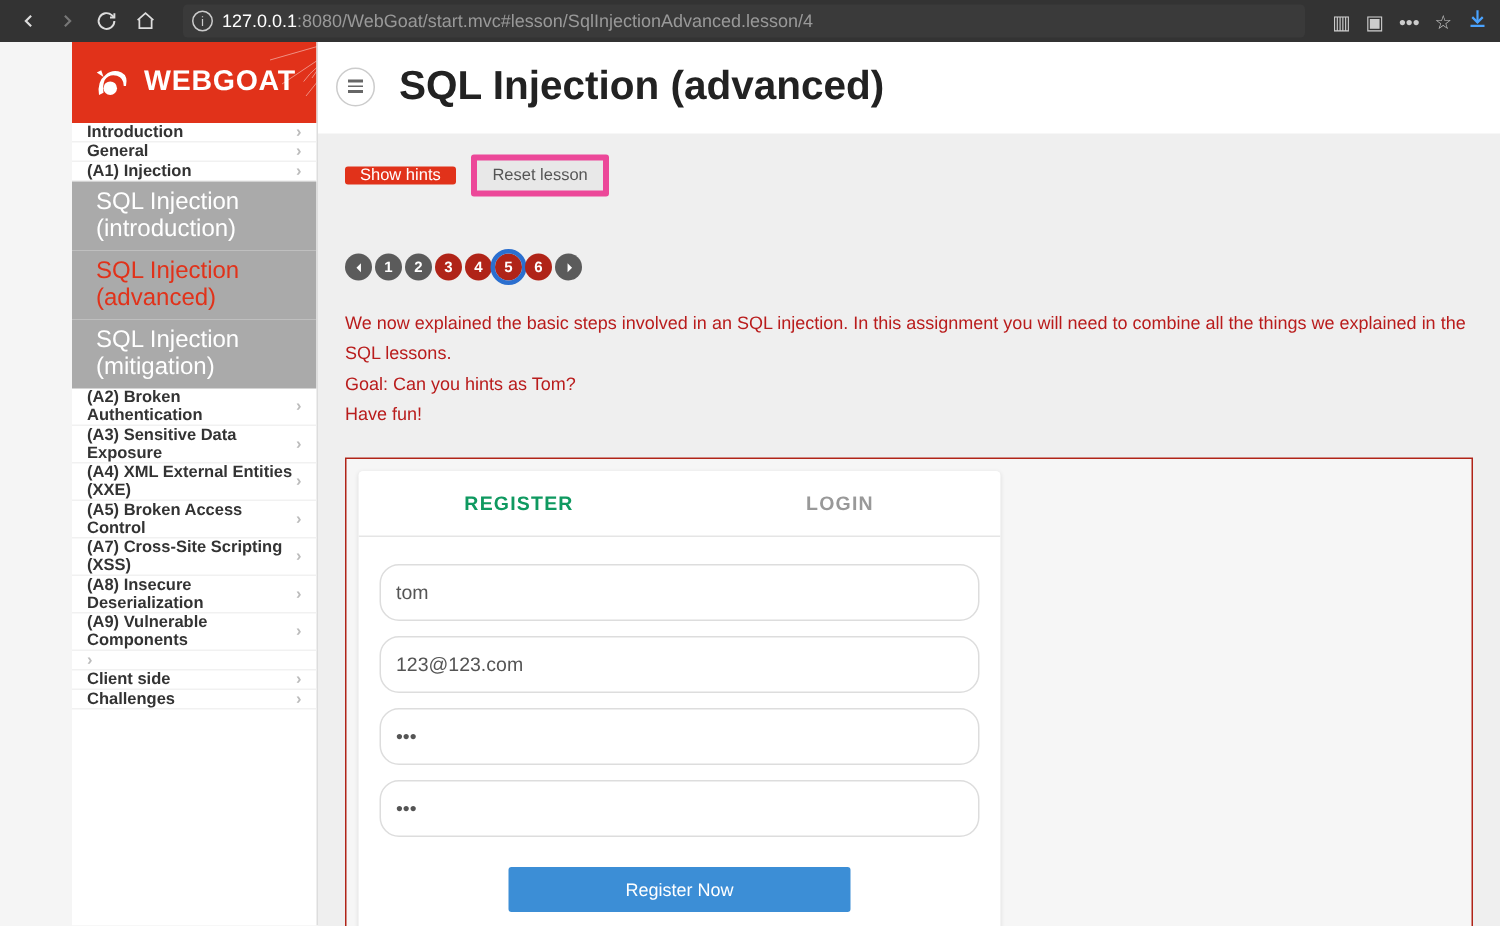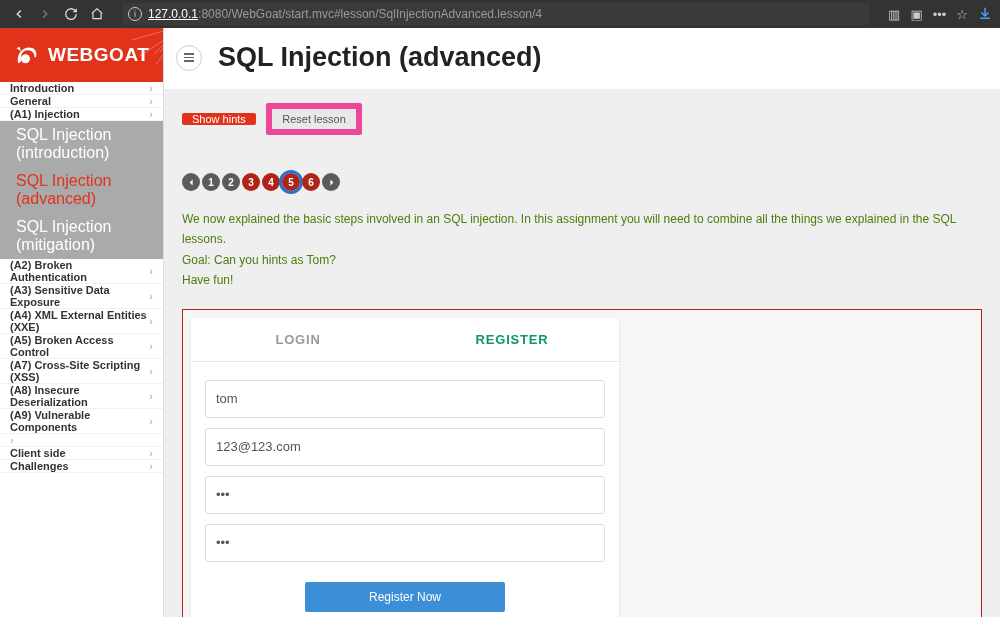--- a/index.html
+++ b/index.html
@@ -4,64 +4,64 @@
 <style>
 * { margin: 0; padding: 0; box-sizing: border-box; font-family: -apple-system, BlinkMacSystemFont, "Segoe UI", Arial, sans-serif; }
 body { width: 1000px; height: 617px; overflow: hidden; background: #f5f5f5; }
 
 
 .browser-bar { height: 28px; background: #333; display: flex; align-items: center; padding: 0 8px; color: #ccc; font-size: 12px; }
 .nav-btn { width: 22px; height: 22px; display: inline-flex; align-items: center; justify-content: center; color: #ddd; margin-right: 4px; cursor: pointer; }
 .nav-btn.disabled { color: #777; }
 .url-wrap { flex: 1; display: flex; align-items: center; margin: 0 10px; background: #3a3a3a; border-radius: 3px; height: 22px; padding: 0 6px; }
 .url-info { width: 14px; height: 14px; border: 1px solid #ccc; border-radius: 50%; display: inline-flex; align-items: center; justify-content: center; font-size: 9px; margin-right: 6px; }
-.url-host { color: #fff; text-decoration: underline; }
+.url-host { color: #fff; }
 .url-path { color: #999; }
 .rb-icons { display: flex; align-items: center; gap: 10px; margin-left: 8px; }
 .rb-icons span { color: #ccc; font-size: 13px; }
 .dl-icon { color: #4aa3ff; font-size: 15px; margin-left: 10px; }
 
 
 .app { display: flex; height: calc(100% - 28px); }
-.sidebar { width: 164px; background: #fff; border-right: 1px solid #ddd; overflow: hidden; }
+.sidebar { width: 164px; background: #fff; border-right: 1px solid #ddd; overflow: hidden; margin-left: 48px; }
 .logo-box { background: #e1321a; color: #fff; font-weight: 700; font-size: 19px; letter-spacing: 0.5px; padding: 14px 10px 14px 12px; position: relative; display: flex; align-items: center; }
 .goat { width: 30px; height: 26px; margin-right: 6px; display: inline-block; }
 .whisk { position: absolute; top: -4px; right: -28px; width: 70px; height: 40px; opacity: 0.6; }
 .menu-item, .menu-sub { display: flex; align-items: center; justify-content: space-between; font-size: 11px; font-weight: 700; padding: 0 10px; color: #333; border-bottom: 1px solid #f1f1f1; cursor: pointer; }
 .menu-item .chev { color: #bbb; font-size: 11px; }
 .menu-sub { background: #aaa; color: #fff; font-weight: 400; font-size: 16px; padding: 5px 10px 5px 16px; justify-content: flex-start; border: none; }
 .menu-sub.active { color: #e1321a; font-weight: 400; }
 
 .main { flex: 1; background: #fff; overflow-y: auto; }
 .header { display: flex; align-items: center; padding: 14px 20px 10px 12px; }
 .hamburger { width: 26px; height: 26px; border-radius: 50%; border: 1px solid #ccc; display: flex; flex-direction: column; align-items: center; justify-content: center; gap: 2px; margin-right: 16px; cursor: pointer; }
 .hamburger span { width: 10px; height: 1.5px; background: #666; }
 .page-title { font-size: 27px; font-weight: 700; color: #222; }
 
 .content { background: #efefef; margin: 6px 0 0 0; padding: 14px 0 0 0; min-height: 530px; }
 .btn-row { padding: 0 18px; }
 .btn-hints { background: #e1321a; color: #fff; font-size: 11px; padding: 0 10px; border: none; border-radius: 2px; margin-right: 6px; cursor: pointer; }
-.btn-reset { background: #e8e8e8; color: #555; font-size: 11px; padding: 4px 10px; border: 6px solid #ec4899; border-radius: 2px; cursor: pointer; }
+.btn-reset { background: #e8e8e8; color: #555; font-size: 11px; padding: 4px 10px; border: 4px solid #ec4899; border-radius: 2px; cursor: pointer; }
 
 .steps { display: flex; align-items: center; gap: 2px; padding: 38px 18px 10px 18px; }
 .step-arrow { width: 18px; height: 18px; border-radius: 50%; background: #5b5b5b; color: #fff; display: inline-flex; align-items: center; justify-content: center; font-size: 10px; cursor: pointer; }
 .step { width: 18px; height: 18px; border-radius: 50%; background: #5b5b5b; color: #fff; display: inline-flex; align-items: center; justify-content: center; font-size: 10px; font-weight: 700; cursor: pointer; }
 .step.red { background: #b02418; }
 .step.blue { background: #b02418; outline: 3px solid #2b6fcf; }
 
-.desc { padding: 8px 18px; font-size: 12px; color: #4d7c0f; line-height: 1.7; }
+.desc { padding: 8px 18px; font-size: 12px; color: #b91c1c; line-height: 1.7; }
 
 .attack-box { margin: 10px 18px 0 18px; border: 1px solid #b02418; background: #f6f6f6; padding: 8px 8px 16px 8px; }
 .form-card { background: #fff; width: 428px; border-radius: 3px; box-shadow: 0 1px 3px rgba(0,0,0,0.1); overflow: hidden; margin-bottom: 40px; }
 .tabs { display: flex; border-bottom: 1px solid #e5e5e5; }
 .tab { flex: 1; text-align: center; padding: 14px 0; font-size: 13px; font-weight: 700; color: #999; letter-spacing: 0.8px; cursor: pointer; }
 .tab.active { color: #0f9960; }
 .form-body { padding: 18px 14px 14px 14px; }
-.inp { width: 100%; height: 38px; border: 1px solid #ddd; border-radius: 3px; padding: 0 10px; font-size: 13px; color: #555; margin-bottom: 10px; }
-.btn-register { display: block; width: 200px; margin: 10px auto 4px auto; background: #3c8ed6; color: #fff; border: none; border-radius: 2px; padding: 8px 0; font-size: 12px; cursor: pointer; }
+.inp { width: 100%; height: 38px; border: 1px solid #ddd; border-radius: 13px; padding: 0 10px; font-size: 13px; color: #555; margin-bottom: 10px; }
+.btn-register { display: block; width: 228px; margin: 10px auto 4px auto; background: #3c8ed6; color: #fff; border: none; border-radius: 2px; padding: 8px 0; font-size: 12px; cursor: pointer; }
 </style>
 </head>
 <body>
 
 <div class="browser-bar">
   <div class="nav-btn">
     <svg width="14" height="14" viewBox="0 0 24 24" fill="none" stroke="currentColor" stroke-width="2.5">
         <path d="M15 18l-6-6 6-6"></path>
       </svg>
   </div>
@@ -219,22 +219,22 @@
 
       <div class="desc">
         <div>We now explained the basic steps involved in an SQL injection. In this assignment you will need to combine all the things we explained in the SQL lessons.</div>
         <div>Goal: Can you hints as Tom?</div>
         <div>Have fun!</div>
       </div>
 
       <div class="attack-box">
         <div class="form-card">
           <div class="tabs">
+            <div class="tab active">REGISTER</div>
             <div class="tab">LOGIN</div>
-            <div class="tab active">REGISTER</div>
           </div>
           <div class="form-body">
             <input class="inp" value="tom" style="">
             <input class="inp" value="123@123.com" style="">
             <input class="inp" value="•••" style="">
             <input class="inp" value="•••" style="">
             <button class="btn-register">Register Now</button>
           </div>
         </div>
 

